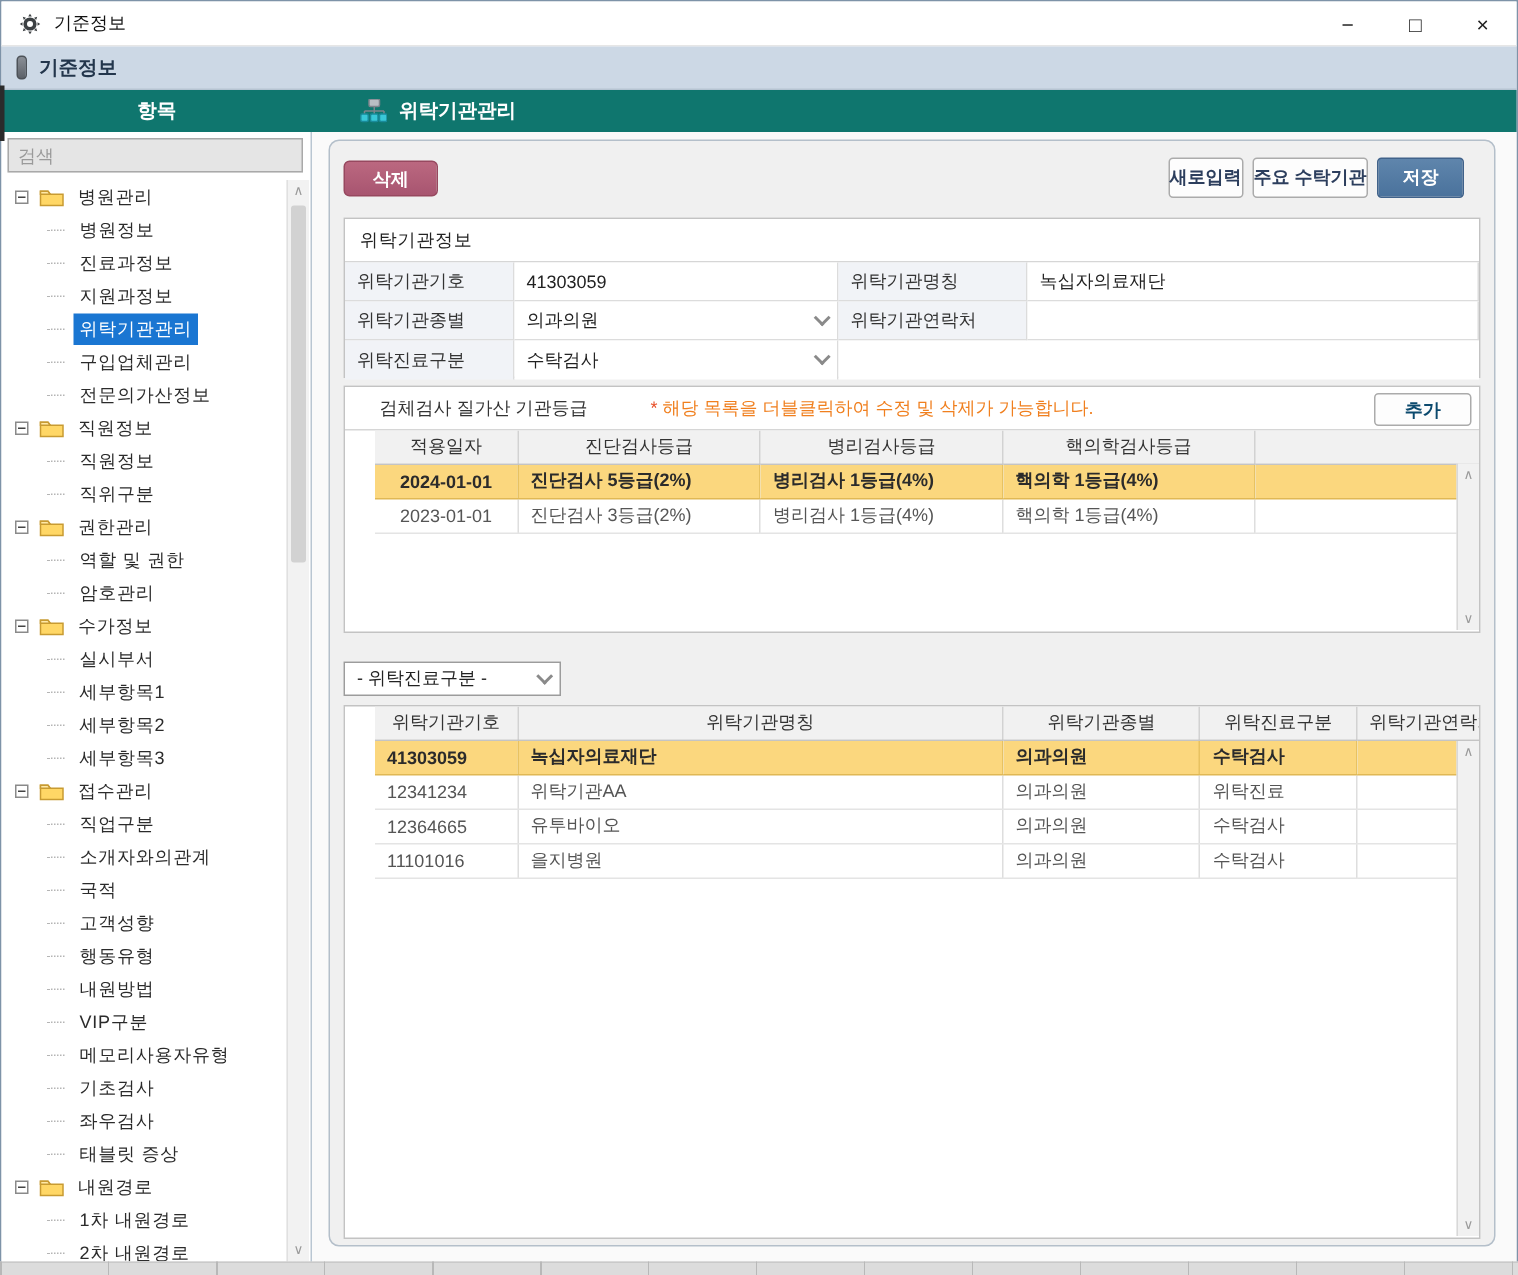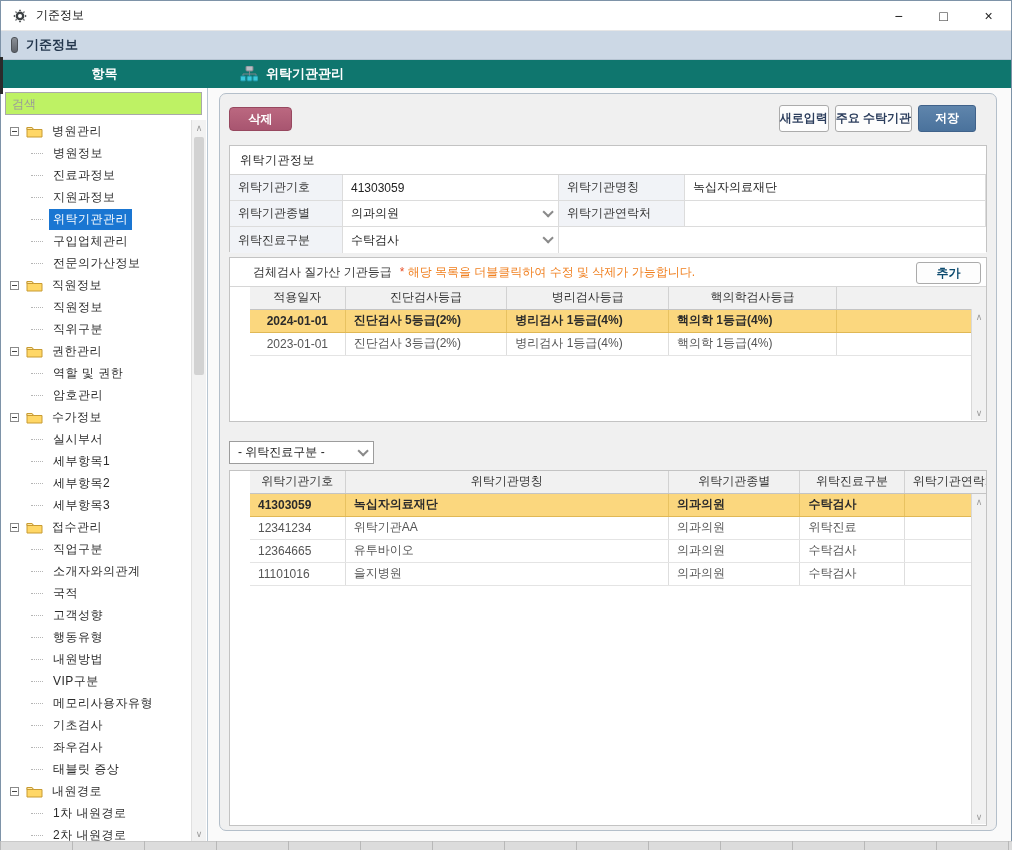--- a/index.html
+++ b/index.html
@@ -26,21 +26,21 @@
   .tabbar .title { margin-left:8px; font-weight:bold; color:#23364c; font-size:13px; }
 
   
   .headerrow { height:28px; background:#0f766e; display:flex; align-items:stretch;gap:20px; }
   .headerrow .hl { width:207px; display:flex; align-items:center; justify-content:center; color:#fff; font-weight:bold; font-size:13px; }
   .headerrow .hm { flex:1; display:flex; align-items:center; gap:8px; padding-left:12px; color:#fff; font-weight:bold; font-size:13px; }
 
   
   .bodyarea { position:absolute; top:87px; left:0; right:0; bottom:0; }
   .sidebar { position:absolute; left:0; top:0; width:207px; bottom:0; background:#fff; border-right:1px solid #b9c6d2; }
-  .search-input { position:absolute; left:4px; top:4px; width:197px; height:23px; border:1px solid #a9a9a9; background:#bef264; padding:0 6px; font-size:12px; color:#333; font-family:inherit; }
+  .search-input { position:absolute; left:4px; top:4px; width:197px; height:23px; border:1px solid #a9a9a9; background:#e5e5e5; padding:0 6px; font-size:12px; color:#333; font-family:inherit; }
   .search-input::placeholder { color:#9a9a9a; }
   .tree { position:absolute; left:0; top:32px; right:16px; bottom:1px; overflow:hidden; }
   .tree-item { height:22px; display:flex; align-items:center; white-space:nowrap; cursor:default; }
   .tree-item .minusbox { width:9px; height:9px; border:1px solid #8a8a8a; background:#fff; margin:0 7px 0 9px; position:relative; flex:none; }
   .tree-item .minusbox::after { content:""; position:absolute; left:1px; right:1px; top:3px; border-top:1px solid #444; }
   .tree-item .connector { width:12px; height:1px; border-top:1px dotted #b5b5b5; margin:0 6px 0 30px; flex:none; }
   .tree-item .label { color:#2b2b2b; padding:2px 4px; letter-spacing:0.5px; }
   .tree-item.selected .label { background:#1a76d2; color:#fff; }
   .folder-icon { width:17px; height:13px; flex:none; margin-right:5px; }
   .tree-scroll { position:absolute; right:1px; top:32px; width:15px; bottom:1px; background:#f2f2f2; border-left:1px solid #e0e0e0; }
@@ -67,21 +67,21 @@
     grid-template-columns:113px 216px 126px 1fr; grid-auto-rows:26px; }
   .icell { border-bottom:1px solid #dcdcdc; border-right:1px solid #dcdcdc; display:flex; align-items:center; padding:0 8px; background:#fff; color:#222; }
   .icell.lab { background:#f1f3f7; color:#333; }
   .icell.last-row { border-bottom:none; }
   .icell.sel { justify-content:space-between; }
   .chev { width:8px; height:8px; border-right:2px solid #8a8a8a; border-bottom:2px solid #8a8a8a; transform:rotate(45deg) translateY(-3px); flex:none; }
 
   
   .sec-grade { top:163px; height:165px; }
   .grade-head { height:29px; display:flex; align-items:center; padding-left:23px; border-bottom:1px solid #d6d6d6; gap:8px; }
-  .notice { color:#f07f1e; font-size:12px; }
+  .notice { color:#f07f1e; font-size:12px;margin-left:34px; }
   .notice .star { color:#e8502a; }
   .btn-add { position:absolute; right:5px; top:4px; width:65px; height:22px; background:#fdfdfd; border:1px solid #ababab; border-radius:3px; color:#0c4a6e; }
 
   table.grid { border-collapse:collapse; width:100%; table-layout:fixed;margin-left:20px; }
   table.grid th { height:22px; background:#f1f1f1; border-right:1px solid #d2d2d2; border-bottom:1px solid #c4c4c4; font-weight:normal; color:#333; font-size:12px; }
   table.grid td { height:23px; border-right:1px solid #dedede; border-bottom:1px solid #e4e4e4; padding:0 8px; color:#555; font-size:12px; overflow:hidden; white-space:nowrap; }
   table.grid tr.sel td { background:#fbd77e; color:#2b2b2b; font-weight:bold; border-right-color:#e8c261; border-bottom-color:#e0b855; }
   td.ctr, th.ctr { text-align:center; }
 
   .tbl-wrap { position:absolute; left:0; right:0; bottom:0; overflow:hidden; }

